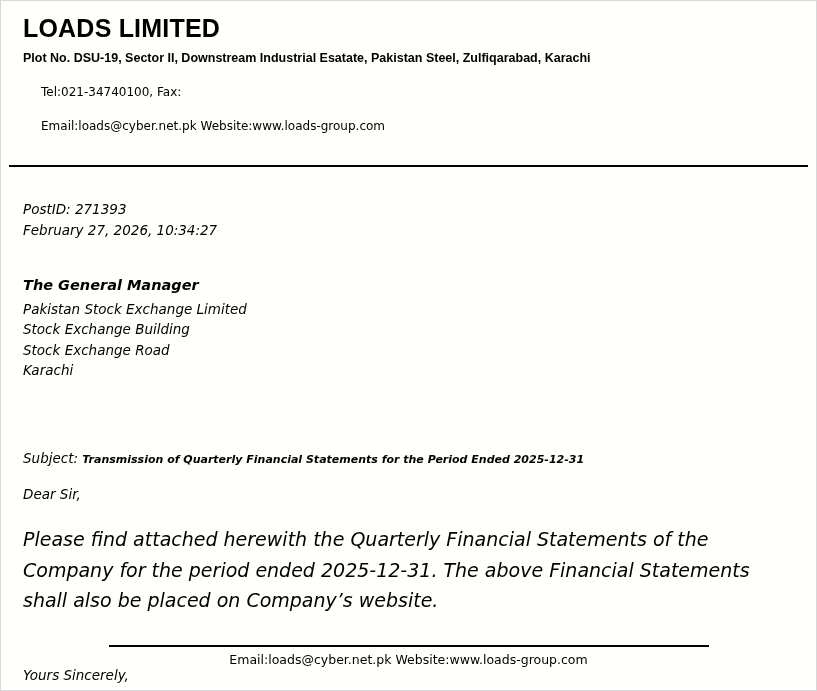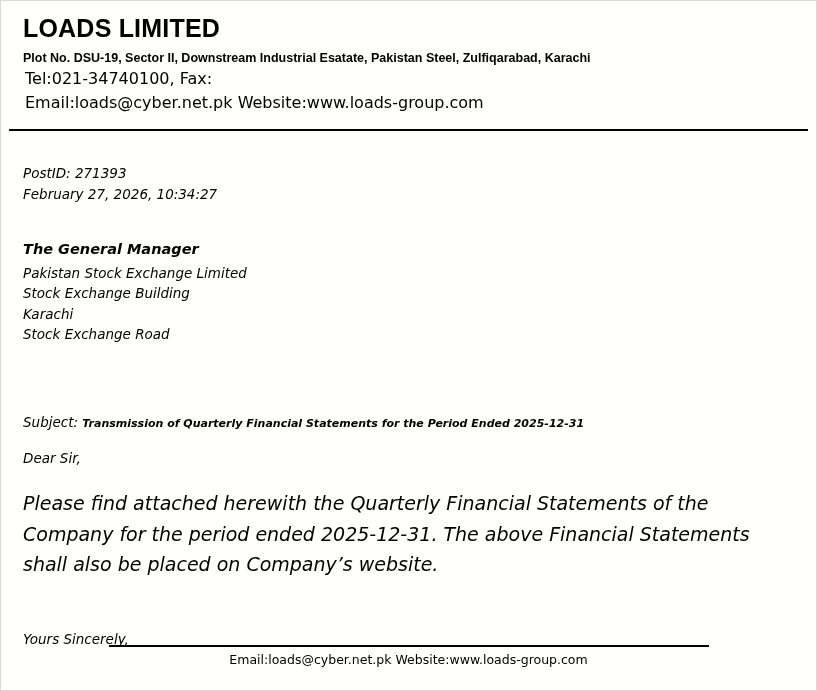--- a/index.html
+++ b/index.html
@@ -38,23 +38,23 @@
   }
   .address-line {
     font-family: "Liberation Sans", sans-serif;
     font-size: 12.5px;
     font-weight: bold;
     line-height: 1.45;
     margin: 0;
   }
   .contact-line {
     font-family: "DejaVu Sans", sans-serif;
-    font-size: 16px;
+    font-size: 12px;
     line-height: 1.5;
-    margin: 0;
+    margin: 16px;
     padding-left: 2px;
   }
   .header-rule {
     border: none;
     border-top: 2px solid #000;
     margin: 8px 8px 0 8px;
   }
 
   
   .body-area {
@@ -142,22 +142,22 @@
 
     <div class="meta-block">
       <div>PostID: 271393</div>
       <div>February 27, 2026, 10:34:27</div>
     </div>
 
     <div class="addressee-block">
       <div class="addressee-title">The General Manager</div>
       <div>Pakistan Stock Exchange Limited</div>
       <div>Stock Exchange Building</div>
+      <div>Stock Exchange Road</div>
       <div>Karachi</div>
-      <div>Stock Exchange Road</div>
     </div>
 
     <div class="subject-block">
       <span class="subject-label">Subject:</span>
       <span class="subject-text">Transmission of Quarterly Financial Statements for the Period Ended 2025-12-31</span>
     </div>
 
     <div class="salutation">Dear Sir,</div>
 
     <div class="paragraph">Please find attached herewith the Quarterly Financial Statements of the Company for the period ended 2025-12-31. The above Financial Statements shall also be placed on Company’s website.</div>

